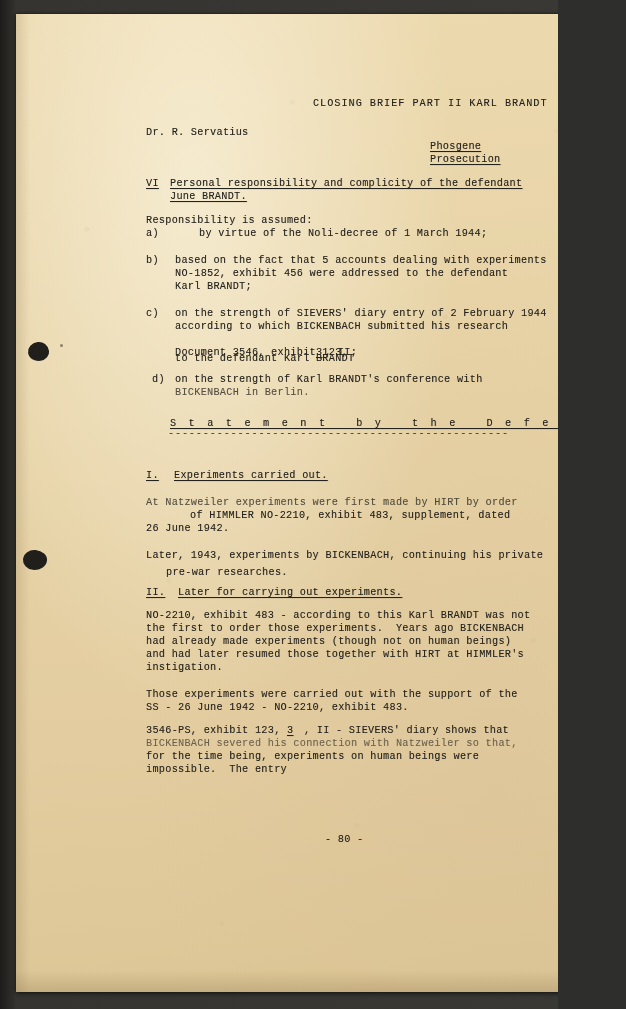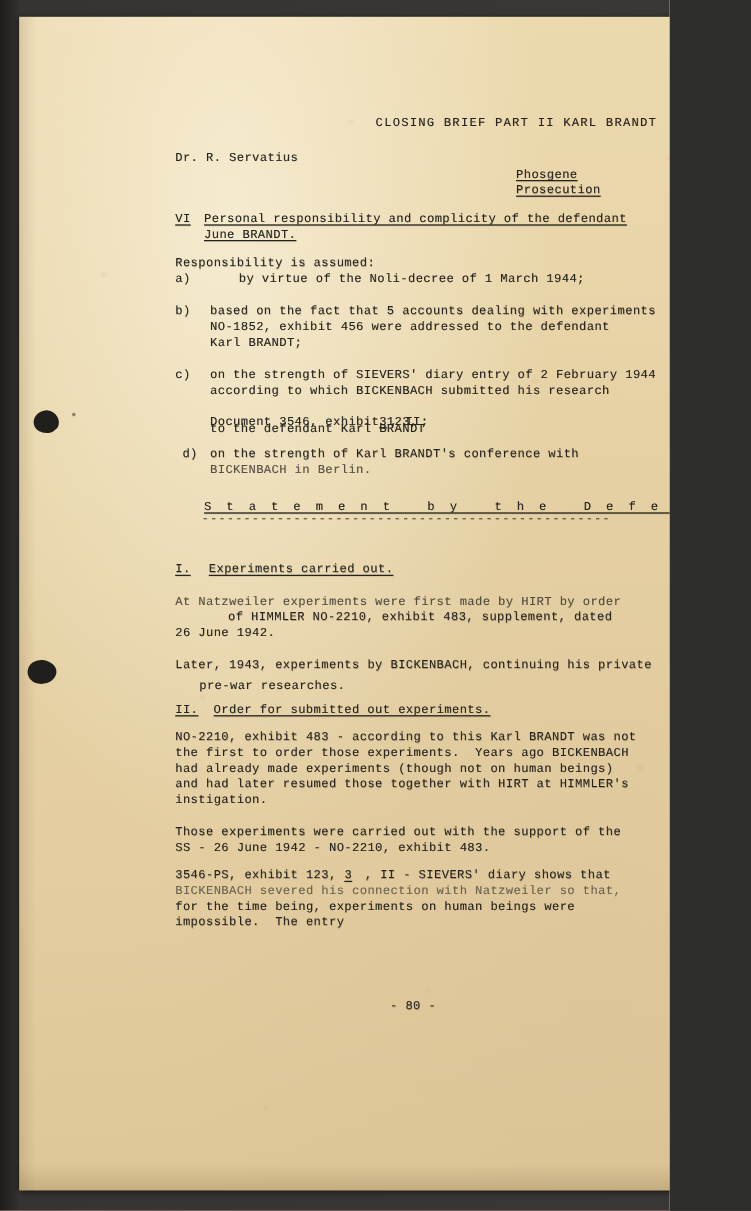--- a/index.html
+++ b/index.html
@@ -180,21 +180,21 @@
 
     <div class="ln faded" style="left:146px; top:496px;">At Natzweiler experiments were first made by HIRT by order</div>
     <div class="ln" style="left:146px; top:509px;margin-left:44px;">of HIMMLER NO-2210, exhibit 483, supplement, dated</div>
     <div class="ln" style="left:146px; top:522px;">26 June 1942.</div>
 
     <div class="ln" style="left:146px; top:549px;">Later, 1943, experiments by BICKENBACH, continuing his private</div>
     <div class="ln" style="left:146px; top:566px;padding-left:20px;">pre-war researches.</div>
 
     
     <div class="ln u" style="left:146px; top:586px;">II.</div>
-    <div class="ln u" style="left:178px; top:586px;">Order for submitted out experiments.</div>
+    <div class="ln u" style="left:178px; top:586px;">Later for carrying out experiments.</div>
 
     <div class="ln" style="left:146px; top:609px;">NO-2210, exhibit 483 - according to this Karl BRANDT was not</div>
     <div class="ln" style="left:146px; top:635px;">had already made experiments (though not on human beings)</div>
     <div class="ln" style="left:146px; top:622px;">the first to order those experiments.  Years ago BICKENBACH</div>
     <div class="ln" style="left:146px; top:648px;">and had later resumed those together with HIRT at HIMMLER's</div>
     <div class="ln" style="left:146px; top:661px;">instigation.</div>
 
     <div class="ln" style="left:146px; top:688px;">Those experiments were carried out with the support of the</div>
     <div class="ln" style="left:146px; top:701px;">SS - 26 June 1942 - NO-2210, exhibit 483.</div>
 

